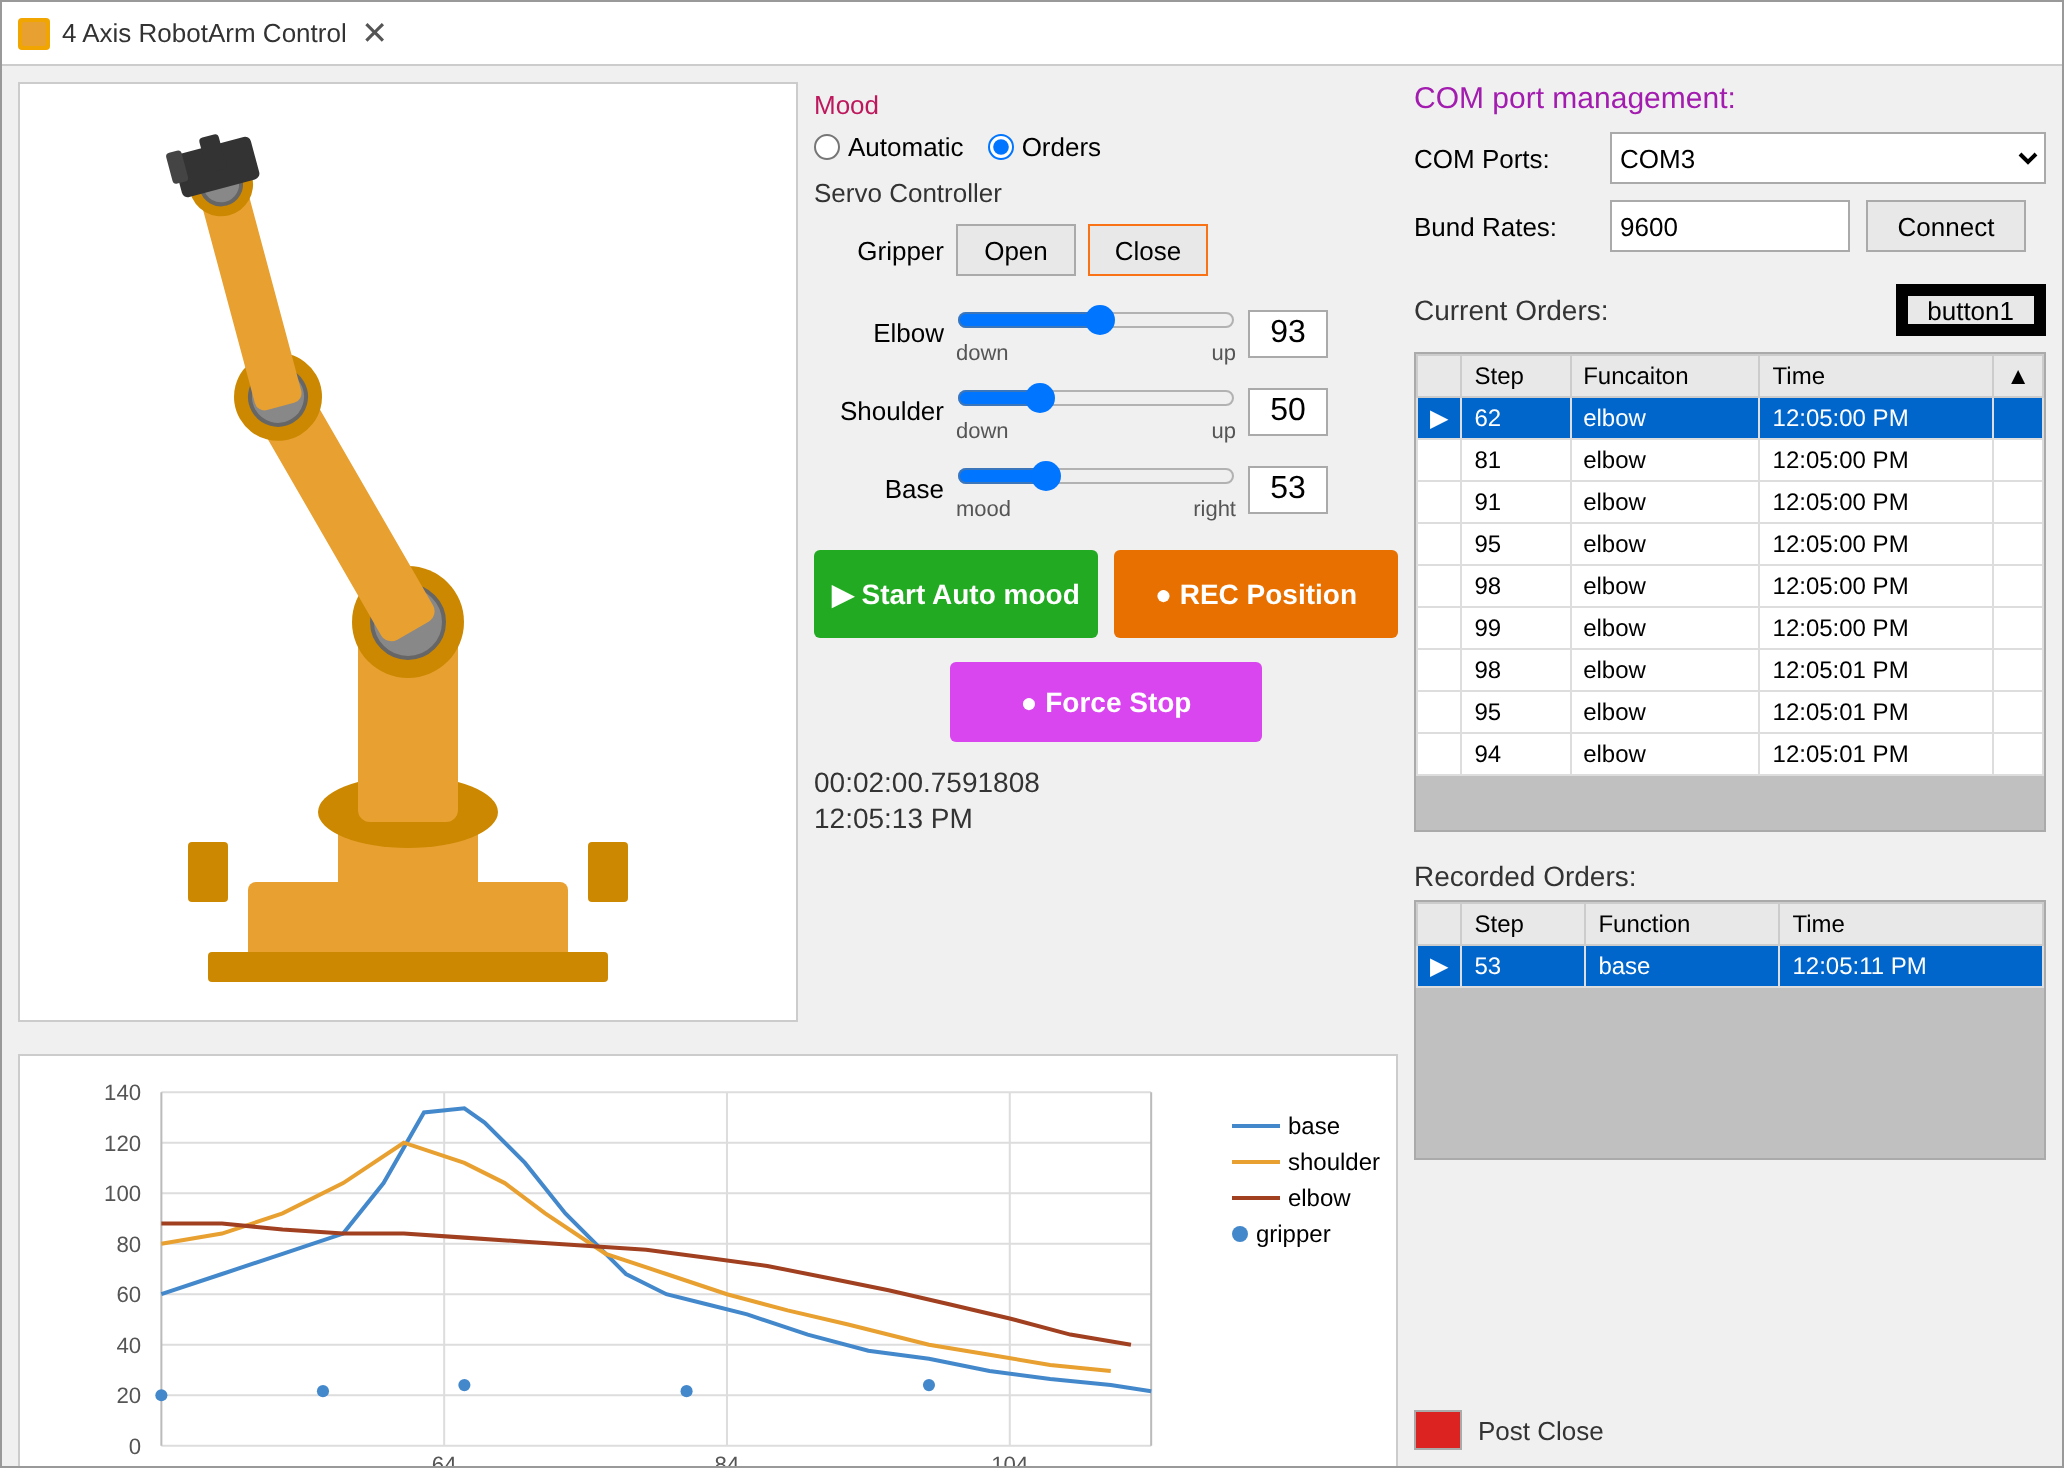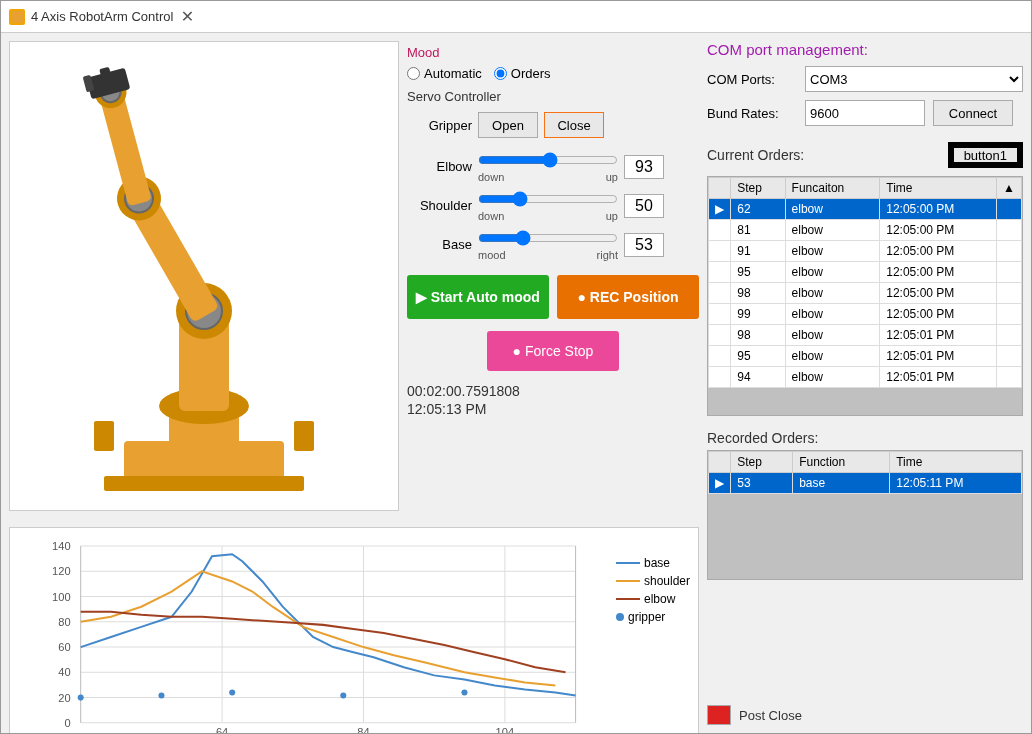--- a/index.html
+++ b/index.html
@@ -182,27 +182,27 @@
       height: 44px;
       background: #e87000;
       color: white;
       border: none;
       font-size: 14px;
       font-weight: bold;
       cursor: pointer;
       border-radius: 3px;
     }
     .btn-force-stop {
-      width: 132px;
+      width: 156px;
       height: 40px;
-      background: #ec4899;
+      background: #d946ef;
       color: white;
       border: none;
       font-size: 14px;
-      font-weight: normal;
+      font-weight: bold;
       cursor: pointer;
       border-radius: 3px;
       margin-top: 8px;
       display: flex;
       align-items: center;
       justify-content: center;
       gap: 4px;
     }
 
     .timer-section {

